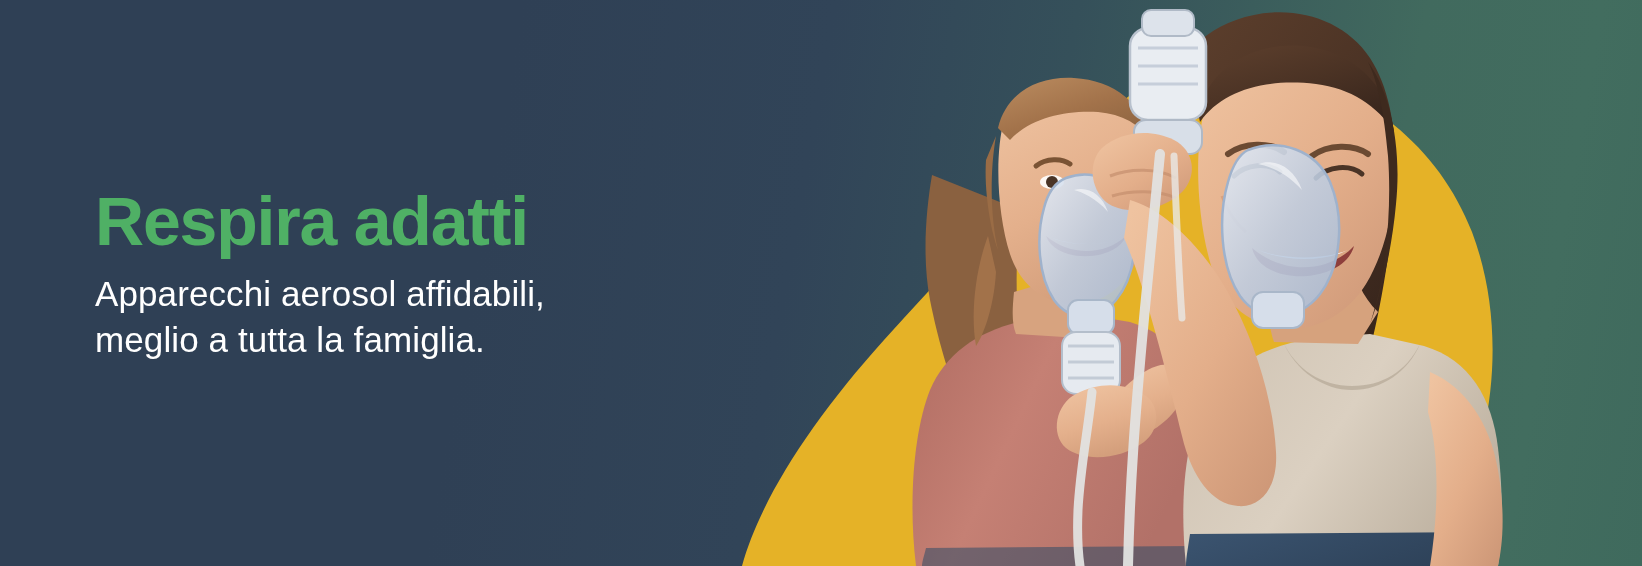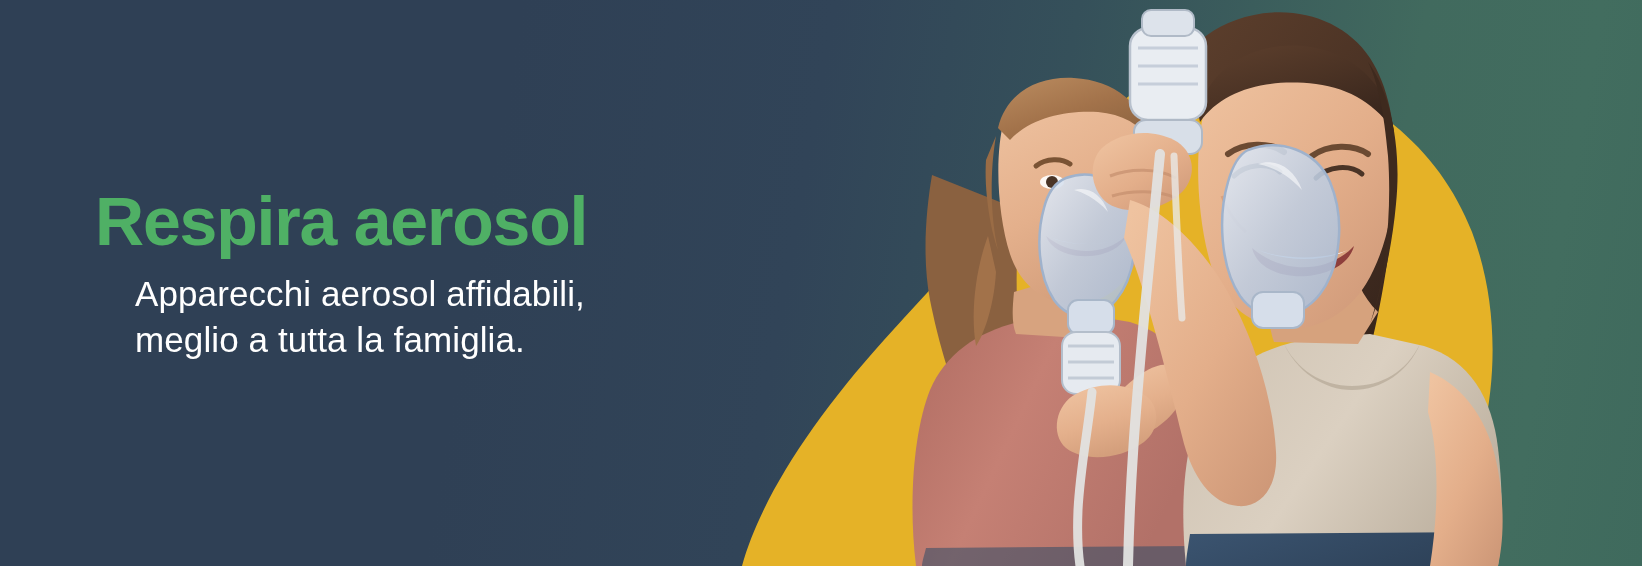--- a/index.html
+++ b/index.html
@@ -64,21 +64,21 @@
     white-space: nowrap;
   }
   .subhead {
     margin: 14px 0 0 0;
     font-size: 35px;
     line-height: 1.32;
     font-weight: 400;
     color: #FFFFFF;
     letter-spacing: 0.1px;
   }
-  .subhead .line { display: block; margin-left: 40px; }
+  .subhead .line { display: block; }
 </style>
 </head>
 <body>
 
 <div class="banner">
 
   <div class="blob-layer">
     <svg viewBox="0 0 1642 566" preserveAspectRatio="none" aria-hidden="true">
       <defs>
         <clipPath id="blobClip">
@@ -294,20 +294,20 @@
                  L600 566 C608 516 610 456 598 412 Z" fill="url(#skinB)"></path>
 
         <path d="M330 154 C324 210 318 276 312 340
                  C306 408 300 478 298 566" stroke="#E2E2E0" stroke-width="10" fill="none" stroke-linecap="round" opacity="0.95"></path>
         <path d="M344 156 C346 206 348 262 352 318" stroke="#E8E8E6" stroke-width="7" fill="none" stroke-linecap="round" opacity="0.8"></path>
       </g>
     </svg>
   </div>
 
   <div class="copy">
-    <h1 class="headline">Respira aerosol</h1>
+    <h1 class="headline">Respira adatti</h1>
     <p class="subhead">
       <span class="line">Apparecchi aerosol affidabili,</span>
       <span class="line">meglio a tutta la famiglia.</span>
     </p>
   </div>
 
 </div>
 
 </body></html>

